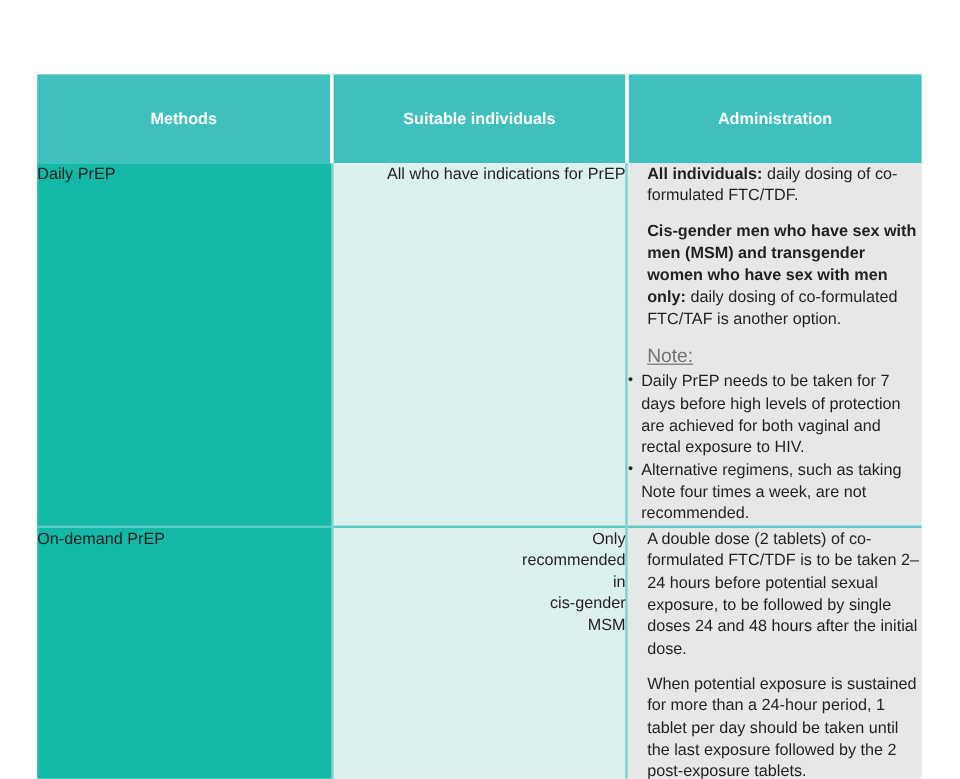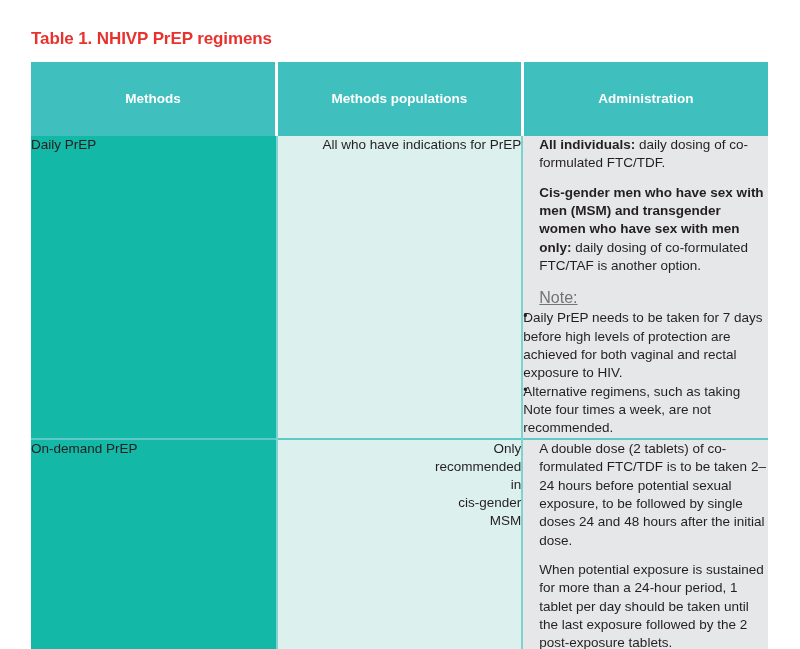--- a/index.html
+++ b/index.html
@@ -104,45 +104,45 @@
     font-size: 16px;
   }
 
   ul.notes {
     margin: 0;
     padding: 0;
     list-style: none;
   }
   ul.notes li {
     position: relative;
+    padding-left: 11px;
     margin-bottom: 0px;
     line-height: 1.36;
   }
   ul.notes li::before {
     content: "\2022";
     position: absolute;
     left: 0px;
     top: -1px;
     font-size: 12px;
   }
 
   .nowrap-block { white-space: pre-line; }
 </style>
 </head>
 <body>
 
 <div class="page">
 
-  <div class="table-title">Table 1. NHIVP PrEP regimens</div>
 
   <table class="tbl">
     <thead>
       <tr class="hdr">
         <th class="h-methods">Methods</th>
-        <th class="h-pop">Methods populations</th>
+        <th class="h-pop">Suitable individuals</th>
         <th class="h-admin">Administration</th>
       </tr>
     </thead>
     <tbody>
 
       <tr>
         <td class="c-method">Daily PrEP</td>
         <td class="c-pop">All who have indications for PrEP</td>
         <td class="c-admin">
           <p class="p"><b>All individuals:</b><span> daily dosing of co-formulated FTC/TDF.</span></p>

